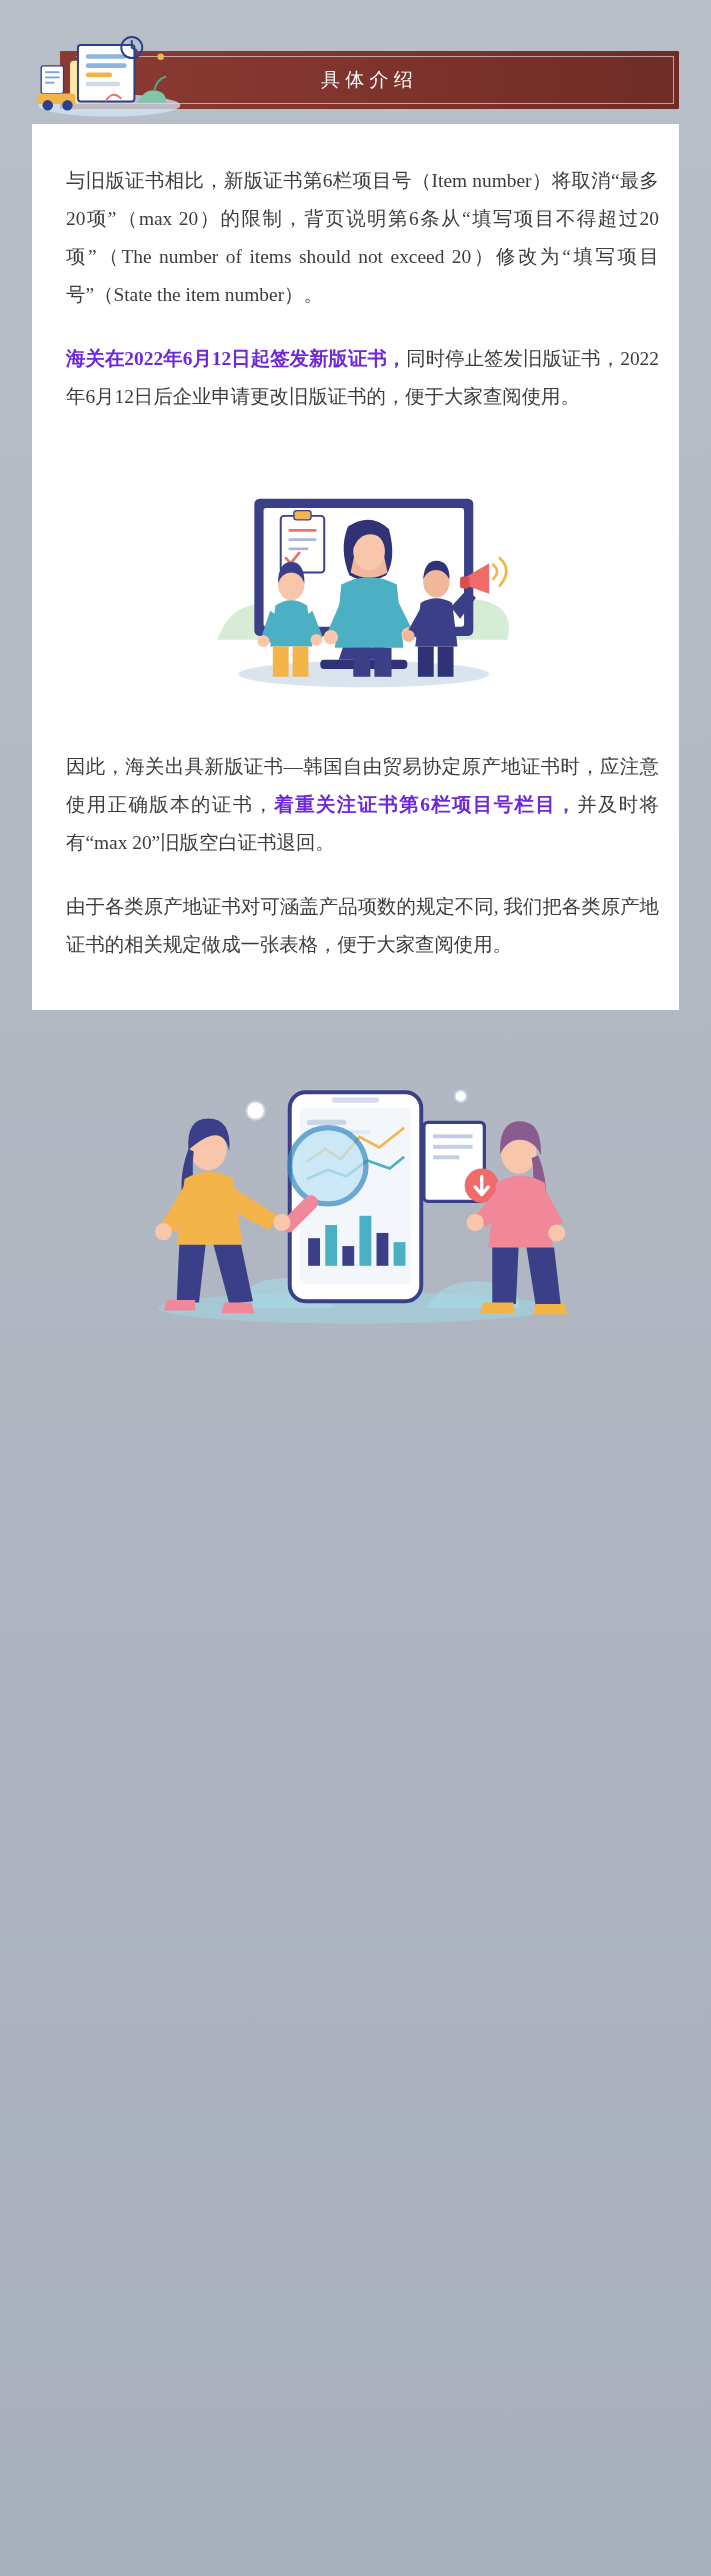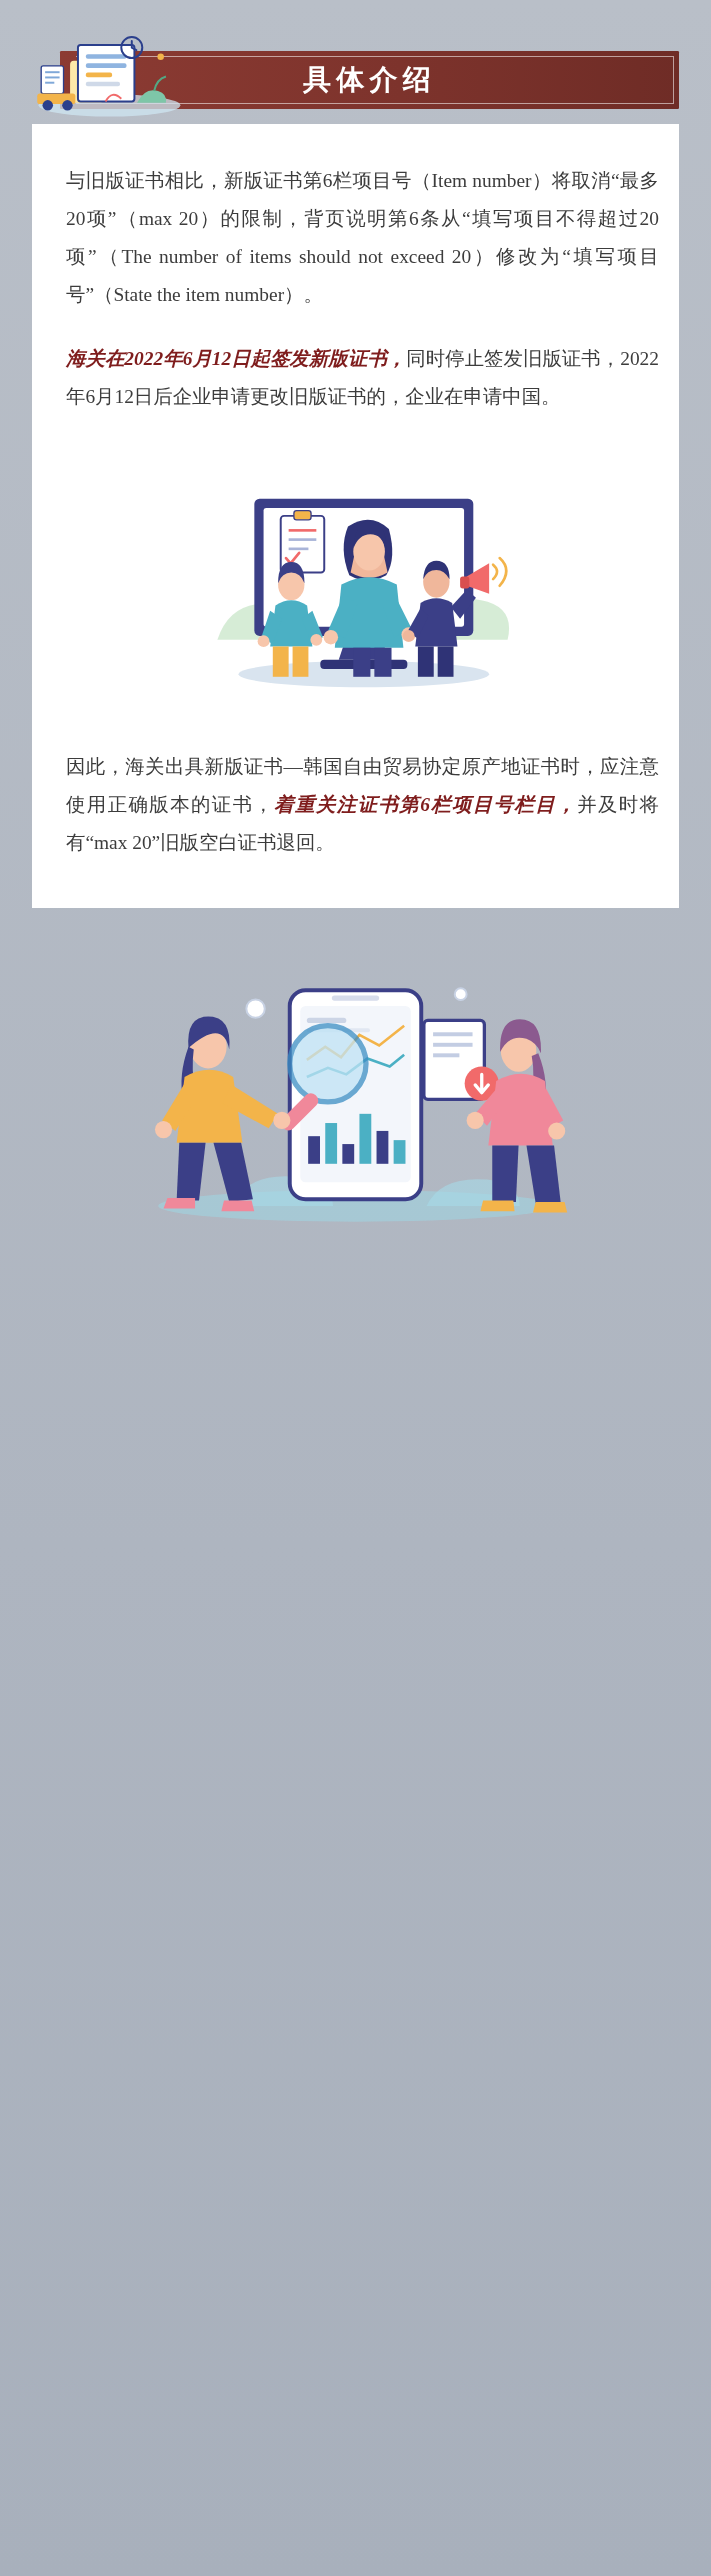--- a/index.html
+++ b/index.html
@@ -45,22 +45,22 @@
     border-left: none;
   }
   .header-title {
     position: absolute;
     left: 0;
     right: 0;
     top: 50%;
     transform: translateY(-50%);
     text-align: center;
     color: #ffffff;
-    font-size: 28px;
-    font-weight: bold;
+    font-size: 19px;
+    font-weight: normal;
     letter-spacing: 5.3px;
     font-family: "Liberation Serif", serif;
   }
   .header-illus {
     position: absolute;
     left: 0;
     top: 0;
     width: 151px;
     height: 99px;
   }
@@ -84,22 +84,21 @@
   }
   p.body:last-child { margin-bottom: 0; }
   .b-blue {
     font-weight: bold;
     color: #2b3f8c;
     font-style: italic;
     font-family: "Liberation Serif", serif;
   }
   .b-dark {
     font-weight: bold;
-    color: #7f1d1d;
-    font-style: italic;
+    color: #6d28d9;
     font-family: "Liberation Serif", serif;
   }
 
   
   .illus-mid {
     margin: 12px 0 29px 0;
     height: 277px;
     position: relative;
   }
   .illus-bottom-wrap {
@@ -147,21 +146,21 @@
     </div>
   </div>
 
   <div class="card">
 
     <p class="body">
       <span>与旧版证书相比，新版证书第6栏项目号（Item number）将取消“最多20项”（max 20）的限制，背页说明第6条从“填写项目不得超过20项”（The number of items should not exceed 20）修改为“填写项目号”（State the item number）。</span>
     </p>
 
     <p class="body">
-      <span class="b-dark">海关在2022年6月12日起签发新版证书，</span><span>同时停止签发旧版证书，2022年6月12日后企业申请更改旧版证书的，企业在申请中国。</span>
+      <span class="b-dark">海关在2022年6月12日起签发新版证书，</span><span>同时停止签发旧版证书，2022年6月12日后企业申请更改旧版证书的，便于大家查阅使用。</span>
     </p>
 
     <div class="illus-mid">
       <svg width="100%" height="277" viewBox="0 0 520 420" preserveAspectRatio="xMidYMid meet">
         <path d="M40 300 Q60 238 128 246 Q176 252 172 300 Z" fill="#cfe9cf" opacity="0.85"></path>
         <path d="M352 300 Q368 226 440 240 Q492 250 480 300 Z" fill="#cfe9cf" opacity="0.85"></path>
         <ellipse cx="262" cy="352" rx="190" ry="20" fill="#d9e4ef"></ellipse>
 
         <rect x="96" y="86" width="332" height="208" rx="8" fill="#3b3f87"></rect>
         <rect x="110" y="100" width="304" height="180" rx="4" fill="#ffffff"></rect>
@@ -211,20 +210,23 @@
         <path d="M458 186 q12 10 0 22" stroke="#f3b44a" stroke-width="4" fill="none" stroke-linecap="round"></path>
         <path d="M468 176 q20 18 0 42" stroke="#f3b44a" stroke-width="4" fill="none" stroke-linecap="round"></path>
       </svg>
     </div>
 
     <p class="body">
       <span>因此，海关出具新版证书—韩国自由贸易协定原产地证书时，应注意使用正确版本的证书，</span><span class="b-dark">着重关注证书第6栏项目号栏目，</span><span>并及时将有“max 20”旧版空白证书退回。</span>
     </p>
 
 
+    <p class="body">
+      <span>由于各类原产地证书对可涵盖产品项数的规定不同, 我们把各类原产地证书的相关规定做成一张表格，便于大家查阅使用。</span>
+    </p>
 
   </div>
 
   <div class="illus-bottom-wrap">
     <svg width="100%" height="283" viewBox="0 0 984 430" preserveAspectRatio="xMidYMid meet">
       <ellipse cx="492" cy="392" rx="300" ry="24" fill="#9fd7e4" opacity="0.55"></ellipse>
       <path d="M300 392 q30 -52 104 -44 q52 6 54 44 z" fill="#a7dbe8" opacity="0.6"></path>
       <path d="M600 392 q22 -46 92 -40 q48 4 50 40 z" fill="#a7dbe8" opacity="0.6"></path>
 
       <rect x="392" y="64" width="200" height="318" rx="24" fill="#ffffff" stroke="#3b3f87" stroke-width="6"></rect>

